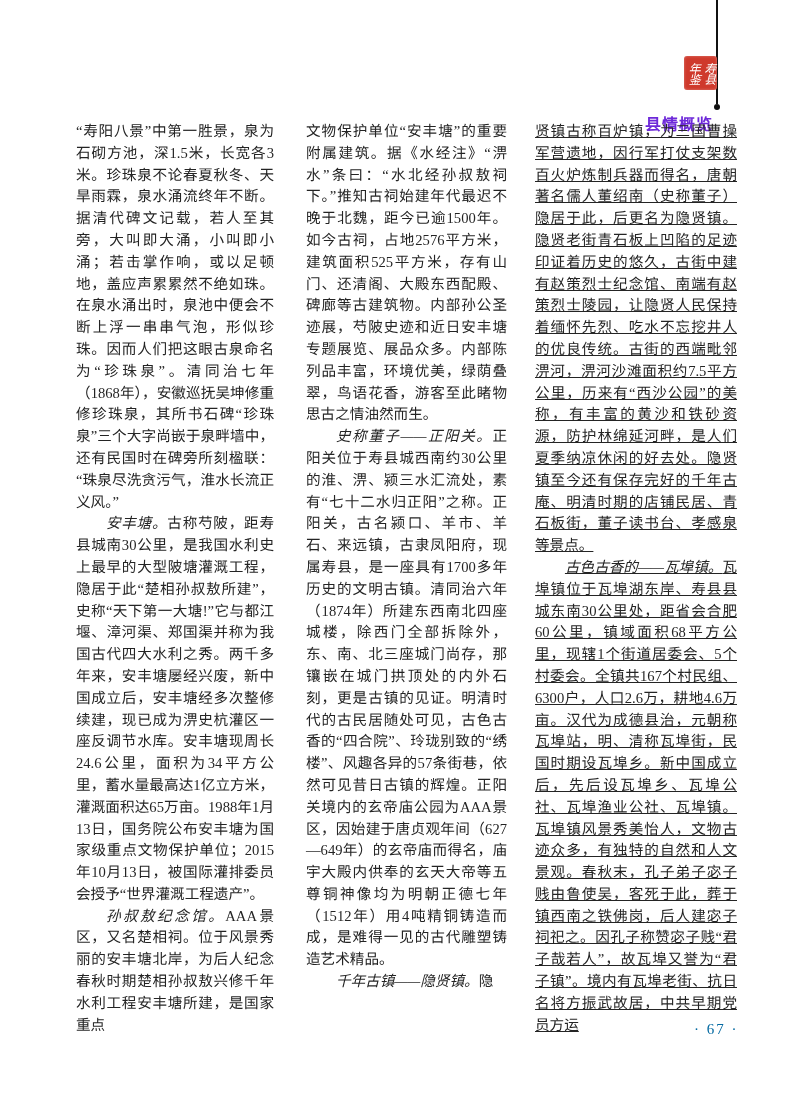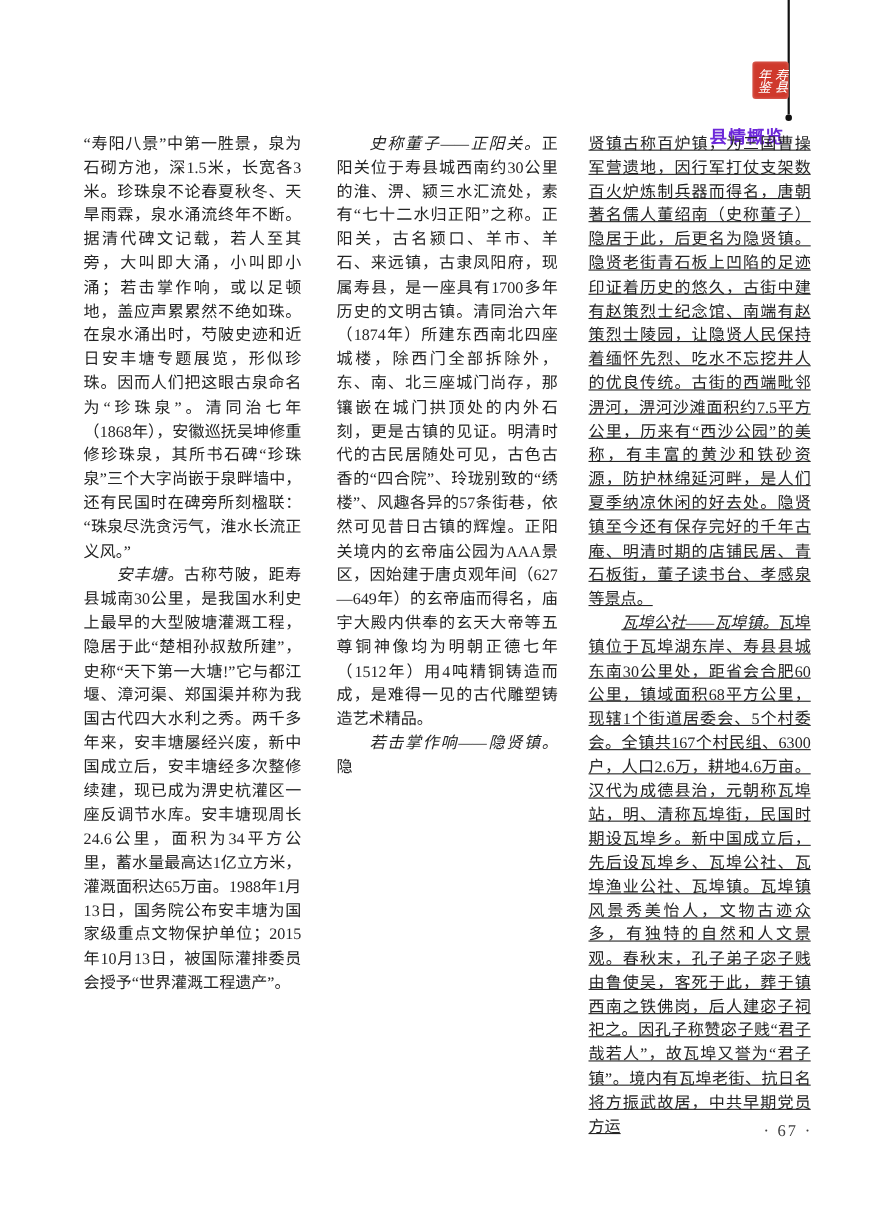--- a/index.html
+++ b/index.html
@@ -75,50 +75,52 @@
   .col-3 { left: 535px; width: 202px; text-decoration: underline; }
   .col p { margin: 0; text-indent: 2.05em; }
   .col p.cont { text-indent: 0; }
   .lead { font-style: italic; }
   
   .page-num {
     position: absolute;
     left: 694px; top: 1021px;
     font-size: 15px;
     letter-spacing: 2px;
-    color: #404040;
+    color: #0369a1;
     font-family: "Liberation Serif", serif;
     white-space: nowrap;
   }
 </style>
 </head>
 <body>
 
 <div class="page">
 
   <div class="vrule"></div>
   <div class="vrule-dot"></div>
 
   <div class="seal">
     <span class="seal-col">寿县</span>
     <span class="seal-col">年鉴</span>
   </div>
 
   <div class="section-title">县情概览</div>
 
   <div class="col col-1">
-    <p class="cont"><span>“寿阳八景”中第一胜景，泉为石砌方池，深1.5米，长宽各3米。珍珠泉不论春夏秋冬、天旱雨霖，泉水涌流终年不断。据清代碑文记载，若人至其旁，大叫即大涌，小叫即小涌；若击掌作响，或以足顿地，盖应声累累然不绝如珠。在泉水涌出时，芍陂史迹和近日安丰塘专题展览，形似珍珠。因而人们把这眼古泉命名为“珍珠泉”。清同治七年（1868年），安徽巡抚吴坤修重修珍珠泉，其所书石碑“珍珠泉”三个大字尚嵌于泉畔墙中，还有民国时在碑旁所刻楹联：“珠泉尽洗贪污气，淮水长流正义风。”</span></p>
+    <p class="cont"><span>“寿阳八景”中第一胜景，泉为石砌方池，深1.5米，长宽各3米。珍珠泉不论春夏秋冬、天旱雨霖，泉水涌流终年不断。据清代碑文记载，若人至其旁，大叫即大涌，小叫即小涌；若击掌作响，或以足顿地，盖应声累累然不绝如珠。在泉水涌出时，泉池中便会不断上浮一串串气泡，形似珍珠。因而人们把这眼古泉命名为“珍珠泉”。清同治七年（1868年），安徽巡抚吴坤修重修珍珠泉，其所书石碑“珍珠泉”三个大字尚嵌于泉畔墙中，还有民国时在碑旁所刻楹联：“珠泉尽洗贪污气，淮水长流正义风。”</span></p>
     <p><span class="lead">安丰塘。</span><span>古称芍陂，距寿县城南30公里，是我国水利史上最早的大型陂塘灌溉工程，隐居于此“楚相孙叔敖所建”，史称“天下第一大塘!”它与都江堰、漳河渠、郑国渠并称为我国古代四大水利之秀。两千多年来，安丰塘屡经兴废，新中国成立后，安丰塘经多次整修续建，现已成为淠史杭灌区一座反调节水库。安丰塘现周长24.6公里，面积为34平方公里，蓄水量最高达1亿立方米，灌溉面积达65万亩。1988年1月13日，国务院公布安丰塘为国家级重点文物保护单位；2015年10月13日，被国际灌排委员会授予“世界灌溉工程遗产”。</span></p>
+    <p><span class="lead">孙叔敖纪念馆。</span><span>AAA景区，又名楚相祠。位于风景秀丽的安丰塘北岸，为后人纪念春秋时期楚相孙叔敖兴修千年水利工程安丰塘所建，是国家重点</span></p>
   </div>
 
   <div class="col col-2">
+    <p class="cont"><span>文物保护单位“安丰塘”的重要附属建筑。据《水经注》“淠水”条曰：“水北经孙叔敖祠下。”推知古祠始建年代最迟不晚于北魏，距今已逾1500年。如今古祠，占地2576平方米，建筑面积525平方米，存有山门、还清阁、大殿东西配殿、碑廊等古建筑物。内部孙公圣迹展，芍陂史迹和近日安丰塘专题展览、展品众多。内部陈列品丰富，环境优美，绿荫叠翠，鸟语花香，游客至此睹物思古之情油然而生。</span></p>
     <p><span class="lead">史称董子——正阳关。</span><span>正阳关位于寿县城西南约30公里的淮、淠、颍三水汇流处，素有“七十二水归正阳”之称。正阳关，古名颍口、羊市、羊石、来远镇，古隶凤阳府，现属寿县，是一座具有1700多年历史的文明古镇。清同治六年（1874年）所建东西南北四座城楼，除西门全部拆除外，东、南、北三座城门尚存，那镶嵌在城门拱顶处的内外石刻，更是古镇的见证。明清时代的古民居随处可见，古色古香的“四合院”、玲珑别致的“绣楼”、风趣各异的57条街巷，依然可见昔日古镇的辉煌。正阳关境内的玄帝庙公园为AAA景区，因始建于唐贞观年间（627—649年）的玄帝庙而得名，庙宇大殿内供奉的玄天大帝等五尊铜神像均为明朝正德七年（1512年）用4吨精铜铸造而成，是难得一见的古代雕塑铸造艺术精品。</span></p>
-    <p><span class="lead">若击掌作响——隐贤镇。</span><span>隐</span></p>
+    <p><span class="lead">千年古镇——隐贤镇。</span><span>隐</span></p>
   </div>
 
   <div class="col col-3">
     <p class="cont"><span>贤镇古称百炉镇，为三国曹操军营遗地，因行军打仗支架数百火炉炼制兵器而得名，唐朝著名儒人董绍南（史称董子）隐居于此，后更名为隐贤镇。隐贤老街青石板上凹陷的足迹印证着历史的悠久，古街中建有赵策烈士纪念馆、南端有赵策烈士陵园，让隐贤人民保持着缅怀先烈、吃水不忘挖井人的优良传统。古街的西端毗邻淠河，淠河沙滩面积约7.5平方公里，历来有“西沙公园”的美称，有丰富的黄沙和铁砂资源，防护林绵延河畔，是人们夏季纳凉休闲的好去处。隐贤镇至今还有保存完好的千年古庵、明清时期的店铺民居、青石板街，董子读书台、孝感泉等景点。</span></p>
-    <p><span class="lead">瓦埠公社——瓦埠镇。</span><span>瓦埠镇位于瓦埠湖东岸、寿县县城东南30公里处，距省会合肥60公里，镇域面积68平方公里，现辖1个街道居委会、5个村委会。全镇共167个村民组、6300户，人口2.6万，耕地4.6万亩。汉代为成德县治，元朝称瓦埠站，明、清称瓦埠街，民国时期设瓦埠乡。新中国成立后，先后设瓦埠乡、瓦埠公社、瓦埠渔业公社、瓦埠镇。瓦埠镇风景秀美怡人，文物古迹众多，有独特的自然和人文景观。春秋末，孔子弟子宓子贱由鲁使吴，客死于此，葬于镇西南之铁佛岗，后人建宓子祠祀之。因孔子称赞宓子贱“君子哉若人”，故瓦埠又誉为“君子镇”。境内有瓦埠老街、抗日名将方振武故居，中共早期党员方运</span></p>
+    <p><span class="lead">古色古香的——瓦埠镇。</span><span>瓦埠镇位于瓦埠湖东岸、寿县县城东南30公里处，距省会合肥60公里，镇域面积68平方公里，现辖1个街道居委会、5个村委会。全镇共167个村民组、6300户，人口2.6万，耕地4.6万亩。汉代为成德县治，元朝称瓦埠站，明、清称瓦埠街，民国时期设瓦埠乡。新中国成立后，先后设瓦埠乡、瓦埠公社、瓦埠渔业公社、瓦埠镇。瓦埠镇风景秀美怡人，文物古迹众多，有独特的自然和人文景观。春秋末，孔子弟子宓子贱由鲁使吴，客死于此，葬于镇西南之铁佛岗，后人建宓子祠祀之。因孔子称赞宓子贱“君子哉若人”，故瓦埠又誉为“君子镇”。境内有瓦埠老街、抗日名将方振武故居，中共早期党员方运</span></p>
   </div>
 
   <div class="page-num">· 67 ·</div>
 
 </div>
 
 </body></html>

